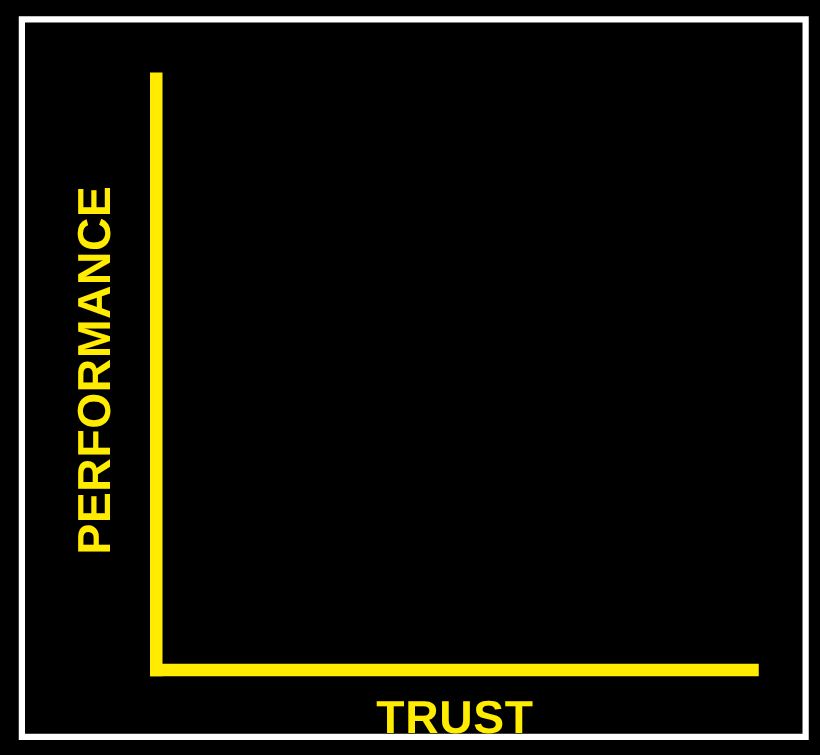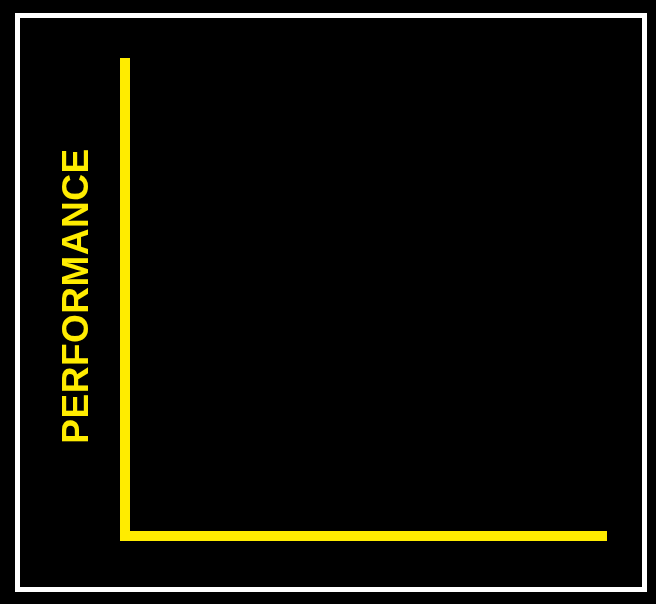--- a/index.html
+++ b/index.html
@@ -71,14 +71,15 @@
   }
 </style>
 </head>
 <body>
 
 <div class="canvas">
   <div class="frame">
     <div class="y-axis-line"></div>
     <div class="x-axis-line"></div>
     <div class="y-axis-label">PERFORMANCE</div>
+    <div class="x-axis-label">TRUST</div>
   </div>
 </div>
 
 </body></html>

